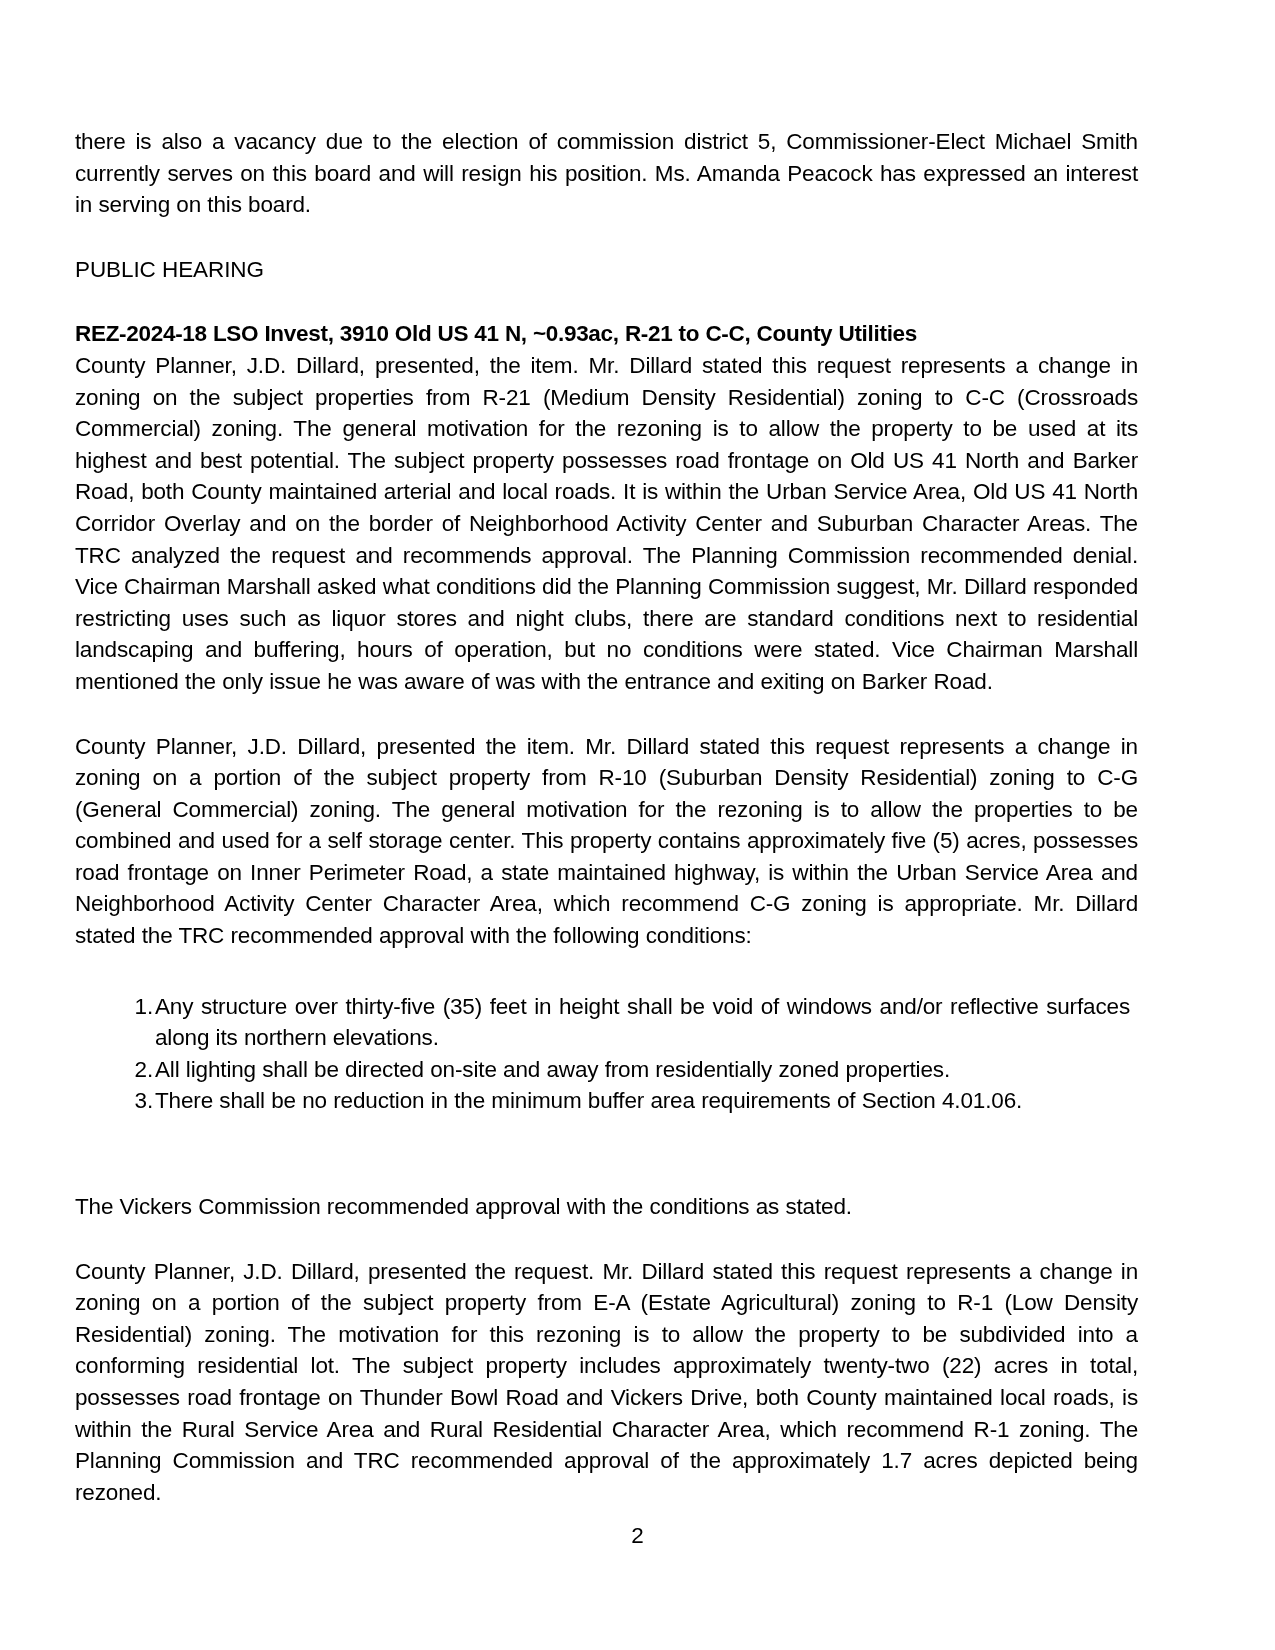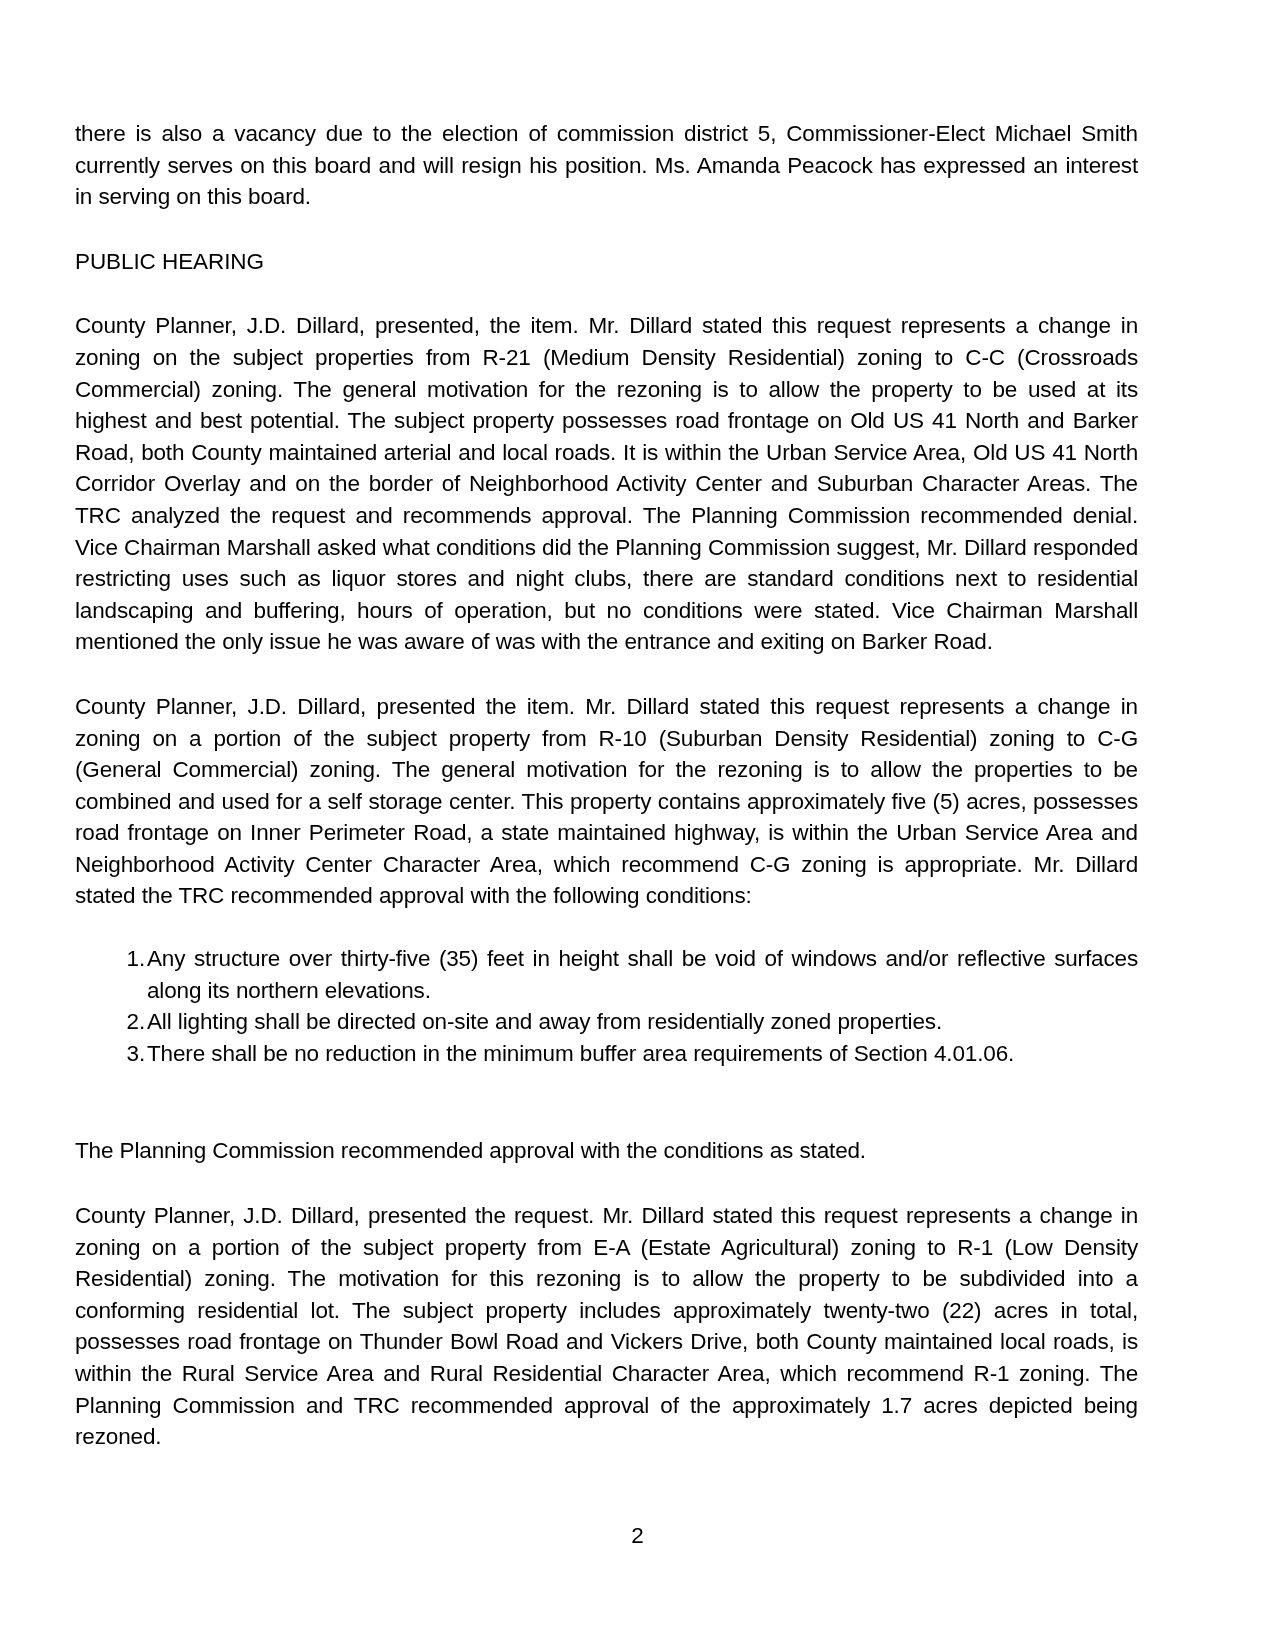--- a/index.html
+++ b/index.html
@@ -17,21 +17,21 @@
     width: 1275px;
     height: 1650px;
     margin: 0 auto;
     background: #ffffff;
     box-sizing: border-box;
     overflow: hidden;
   }
   .content {
     position: absolute;
     left: 75px;
-    top: 118px;
+    top: 126px;
     width: 1063px;
   }
   p, li {
     font-size: 22.5px;
     line-height: 31.6px;
     text-align: justify;
     margin: 0;
     letter-spacing: -0.15px;
     word-spacing: 0.2px;
   }
@@ -51,21 +51,21 @@
     line-height: 31.6px;
     font-weight: bold;
     margin: 0;
     letter-spacing: -0.3px;
     white-space: nowrap;
   }
   .gap-sm { height: 31px; }
   .gap-md { height: 33px; }
   .gap-xl { height: 66px; }
   ol.conditions {
-    margin: 0;
+    margin: 8px;
     padding: 0 0 0 0;
     list-style: none;
     counter-reset: cond;
   }
   ol.conditions > li {
     counter-increment: cond;
     position: relative;
     padding-left: 72px;
     margin: 0;
     text-align: justify;
@@ -101,20 +101,21 @@
   <div class="content">
 
     <p class="body-para">there is also a vacancy due to the election of commission district 5, Commissioner-Elect Michael Smith currently serves on this board and will resign his position.  Ms. Amanda Peacock has expressed an interest in serving on this board.</p>
 
     <div class="gap-md"></div>
 
     <p class="section-label">PUBLIC HEARING</p>
 
     <div class="gap-md"></div>
 
+    <p class="item-heading">REZ-2024-18 LSO Invest, 3910 Old US 41 N, ~0.93ac, R-21 to C-C, County Utilities</p>
     <p class="body-para">County Planner, J.D. Dillard, presented, the item.  Mr. Dillard stated this request represents a change in zoning on the subject properties from R-21 (Medium Density Residential) zoning to C-C (Crossroads Commercial) zoning.  The general motivation for the rezoning is to allow the property to be used at its highest and best potential.  The subject property possesses road frontage on Old US 41 North and Barker Road, both County maintained arterial and local roads.  It is within the Urban Service Area, Old US 41 North Corridor Overlay and on the border of Neighborhood Activity Center and Suburban Character Areas.   The TRC analyzed the request and recommends approval.   The Planning Commission recommended denial.  Vice Chairman Marshall asked what conditions did the Planning Commission suggest, Mr. Dillard responded restricting uses such as liquor stores and night clubs, there are standard conditions next to residential landscaping and buffering, hours of operation, but no conditions were stated.  Vice Chairman Marshall mentioned the only issue he was aware of was with the entrance and exiting on Barker Road.</p>
 
     <div class="gap-md"></div>
 
     <p class="body-para">County Planner, J.D. Dillard, presented the item.  Mr. Dillard stated this request represents a change in zoning on a portion of the subject property from R-10 (Suburban Density Residential) zoning to C-G (General Commercial) zoning.  The general motivation for the rezoning is to allow the properties to be combined and used for a self storage center.  This property contains approximately five (5) acres, possesses road frontage on Inner Perimeter Road, a state maintained highway, is within the Urban Service Area and Neighborhood Activity Center Character Area, which recommend C-G zoning is appropriate.  Mr. Dillard stated the TRC recommended approval with the following conditions:</p>
 
     <div class="gap-sm"></div>
 
     <ol class="conditions">
       <li>
@@ -123,21 +124,21 @@
       <li>
         <span class="li-text nostretch">All lighting shall be directed on-site and away from residentially zoned properties.</span>
       </li>
       <li>
         <span class="li-text nostretch">There shall be no reduction in the minimum buffer area requirements of Section 4.01.06.</span>
       </li>
     </ol>
 
     <div class="gap-xl"></div>
 
-    <p class="body-para nostretch">The Planning Commission recommended approval with the conditions as stated.</p>
+    <p class="body-para nostretch">The Vickers Commission recommended approval with the conditions as stated.</p>
 
     <div class="gap-md"></div>
 
     <p class="body-para">County Planner, J.D. Dillard, presented the request. Mr. Dillard stated this request represents a change in zoning on a portion of the subject property from E-A (Estate Agricultural) zoning to R-1 (Low Density Residential) zoning. The motivation for this rezoning is to allow the property to be subdivided into a conforming residential lot.  The subject property includes approximately twenty-two (22) acres in total, possesses road frontage on Thunder Bowl Road and Vickers Drive, both County maintained local roads, is within the Rural Service Area and Rural Residential Character Area, which recommend R-1 zoning. The Planning Commission and TRC recommended approval of the approximately 1.7 acres depicted being rezoned.</p>
 
   </div>
 
   <div class="page-number">2</div>
 </div>
 

